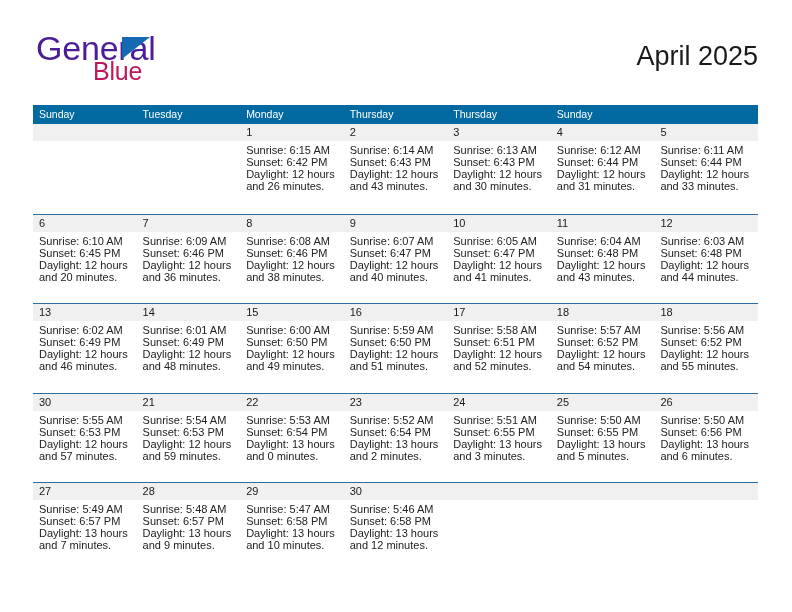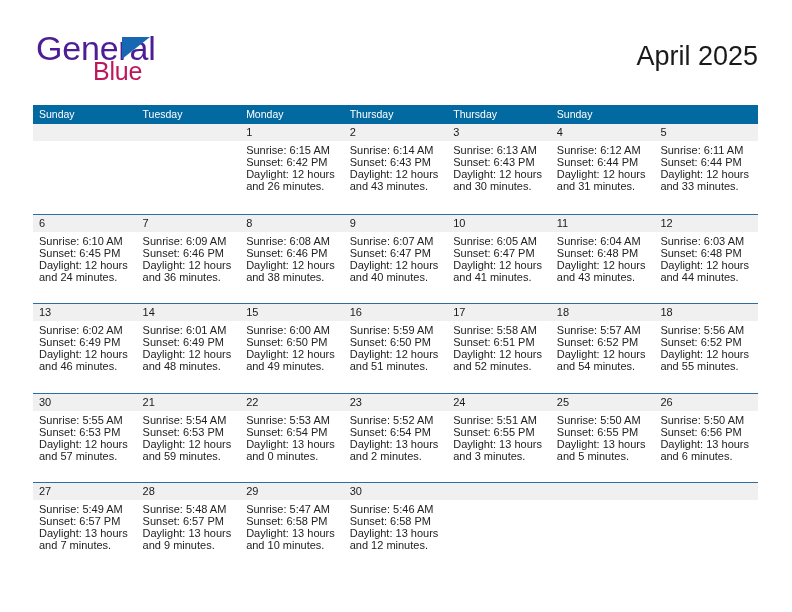--- a/index.html
+++ b/index.html
@@ -243,21 +243,21 @@
             </div>
           </div>
         </div>
         <div class="week-row">
           <div class="day-cell">
             <div class="day-number-band">6</div>
             <div class="day-info">
               <div>Sunrise: 6:10 AM</div>
               <div>Sunset: 6:45 PM</div>
               <div>Daylight: 12 hours</div>
-              <div>and 24 minutes.</div>
+              <div>and 20 minutes.</div>
             </div>
           </div>
           <div class="day-cell">
             <div class="day-number-band">7</div>
             <div class="day-info">
               <div>Sunrise: 6:09 AM</div>
               <div>Sunset: 6:46 PM</div>
               <div>Daylight: 12 hours</div>
               <div>and 36 minutes.</div>
             </div>

